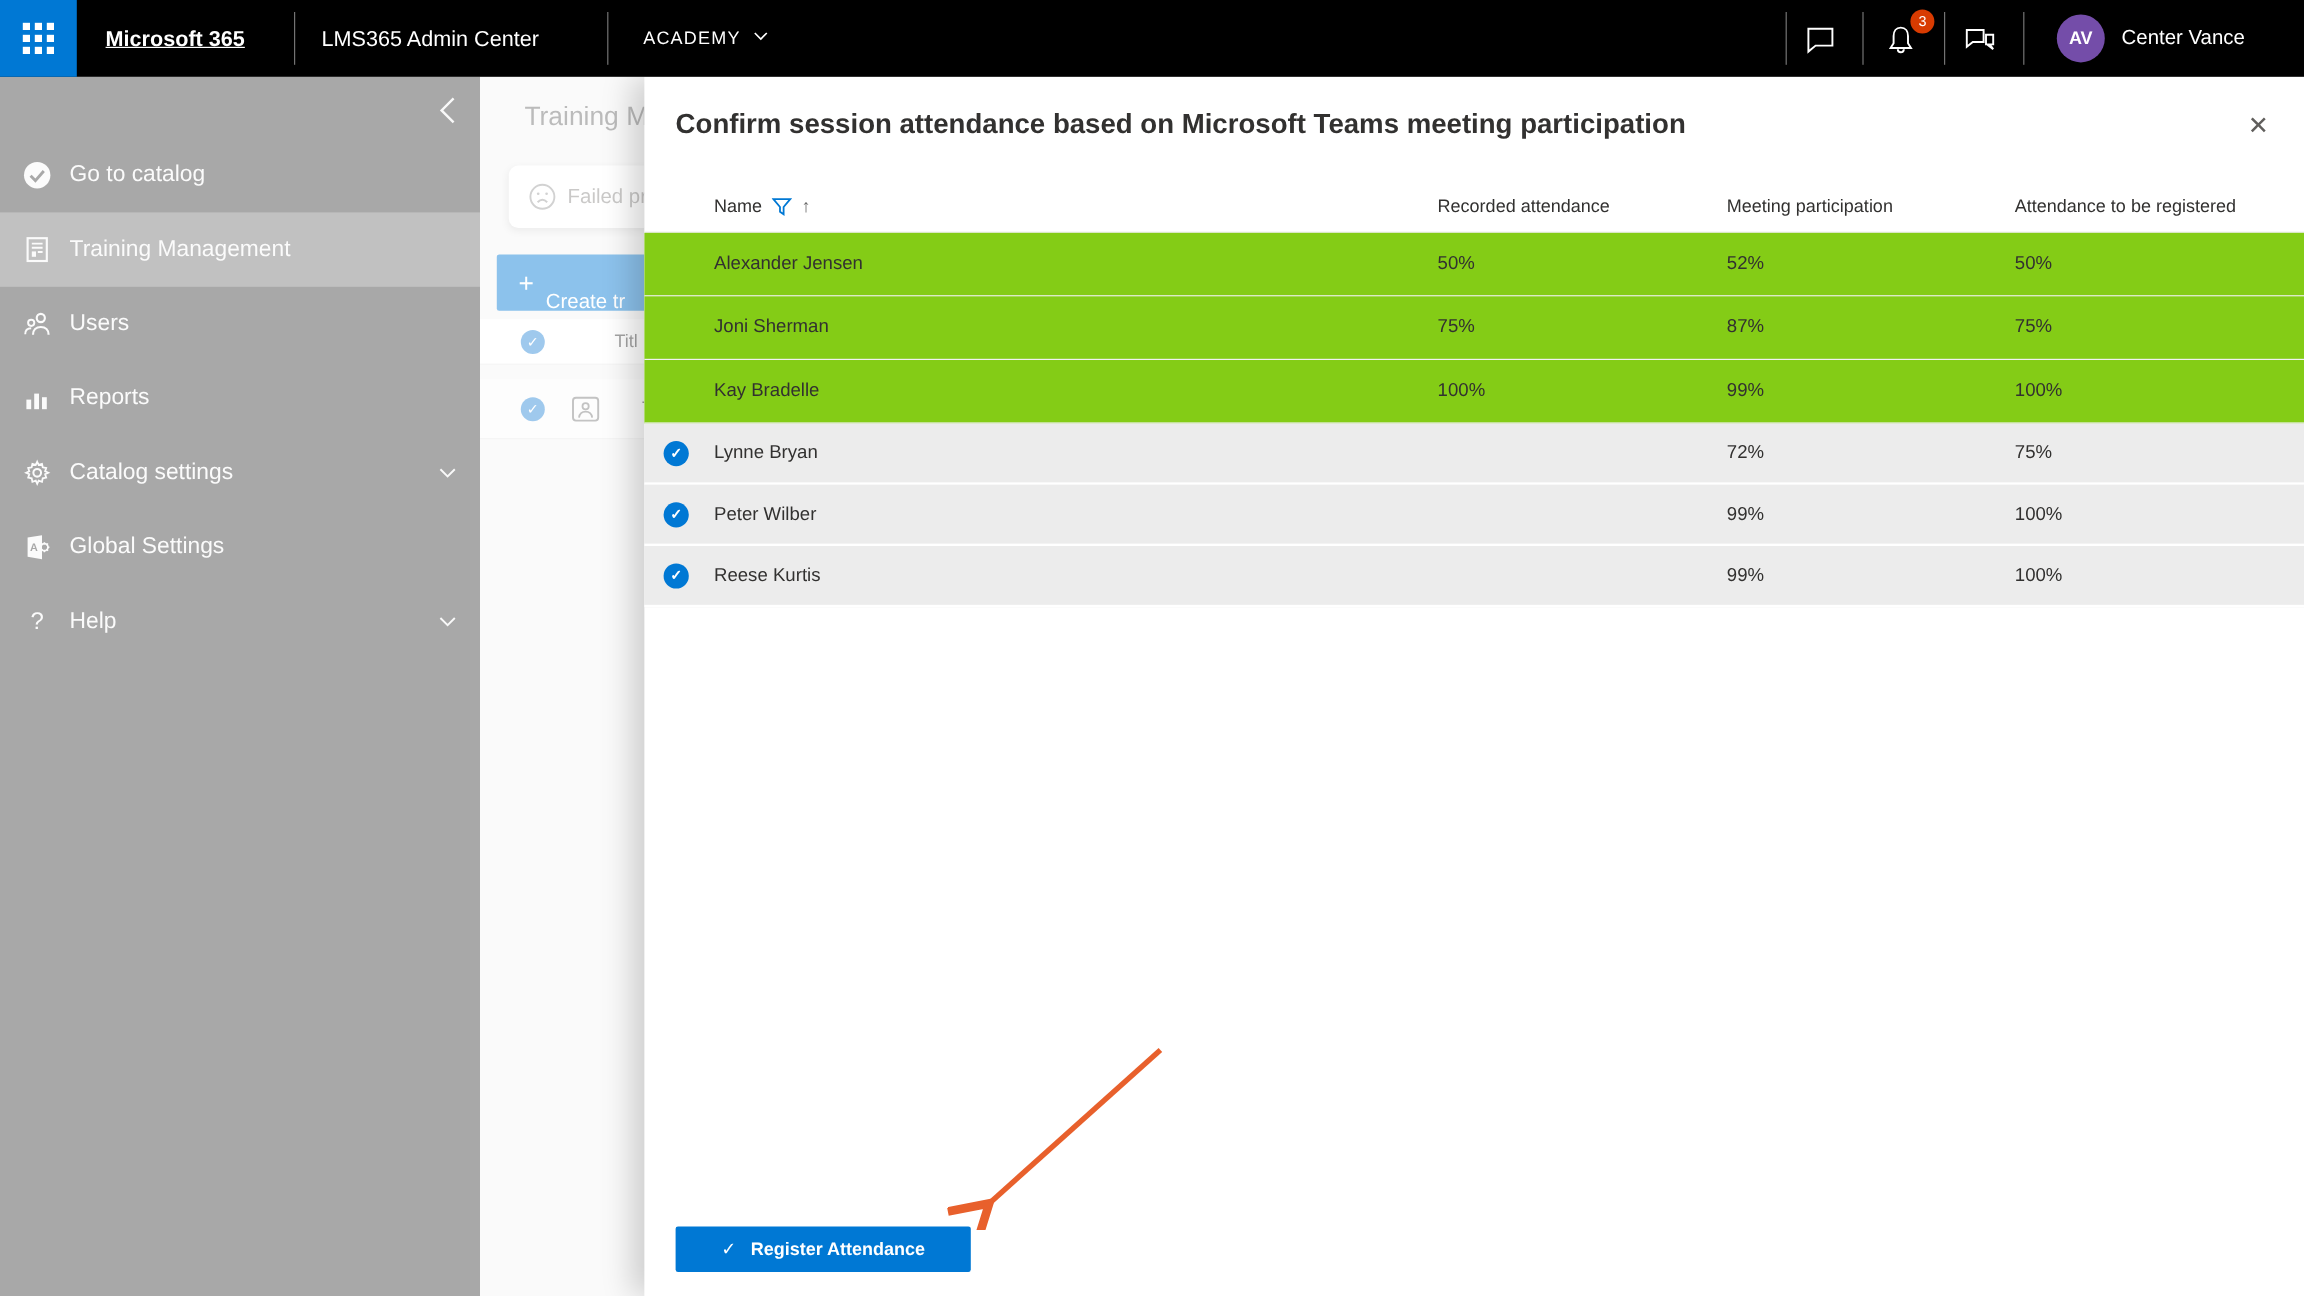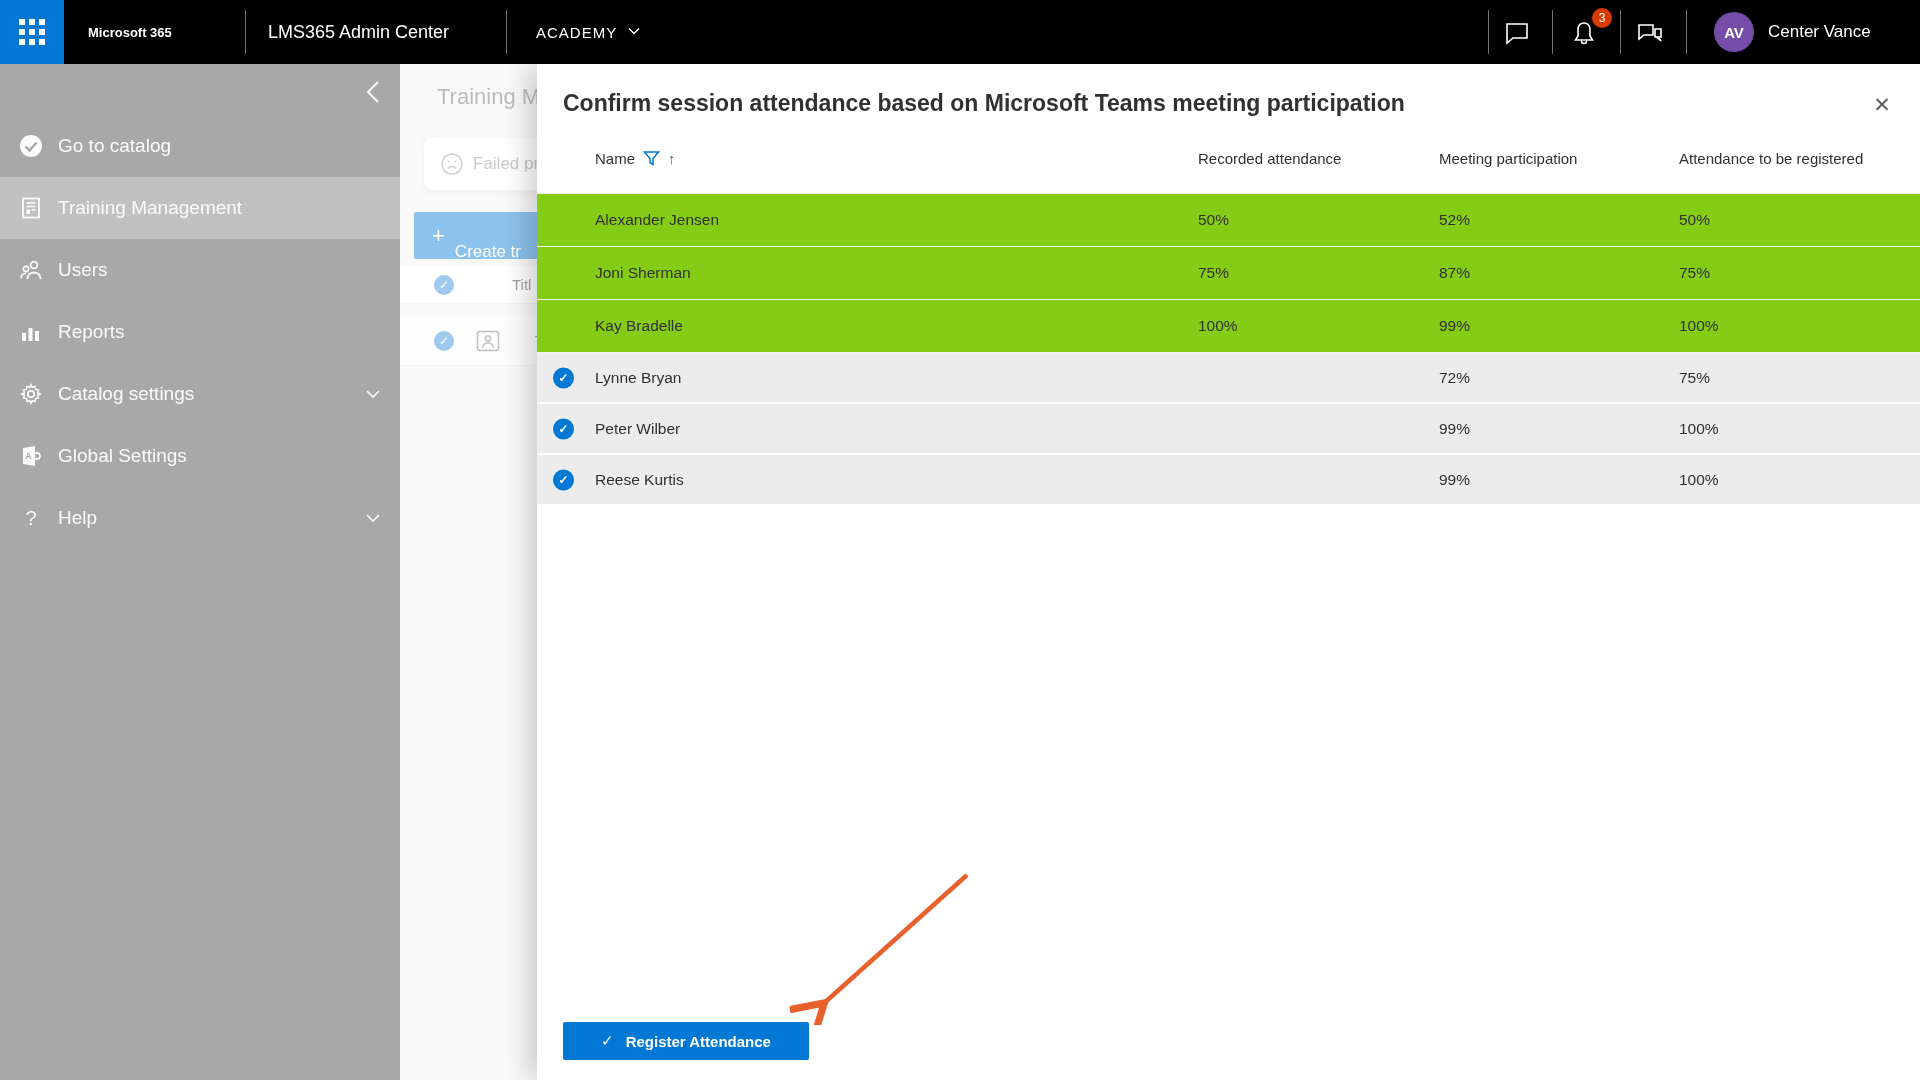--- a/index.html
+++ b/index.html
@@ -7,21 +7,21 @@
               font-family:"Liberation Sans", sans-serif; }
   .screen { position:relative; width:1920px; height:1080px; overflow:hidden; }
 
   
   .topbar { position:absolute; left:0; top:0; width:1920px; height:64px; background:#000; z-index:20; }
   .waffle { position:absolute; left:0; top:0; width:64px; height:64px; background:#0078d4; cursor:pointer;
             display:flex; align-items:center; justify-content:center; }
   .waffle-grid { display:grid; grid-template-columns:repeat(3,6px); grid-template-rows:repeat(3,6px); gap:4px; }
   .waffle-grid span { background:#fff; width:6px; height:6px; display:block; }
   .tb-text { position:absolute; top:0; height:64px; display:flex; align-items:center; color:#fff; white-space:nowrap; }
-  .tb-brand   { left:88px;  font-size:13px; font-weight:600; }
+  .tb-brand   { left:88px;  font-size:18px; font-weight:600;text-decoration:underline; }
   .tb-admin   { left:268px; font-size:18px; font-weight:400; }
   .tb-tenant  { left:536px; font-size:15px; letter-spacing:1px; cursor:pointer; }
   .tb-sep { position:absolute; top:10px; width:1px; height:44px; background:rgba(255,255,255,0.45); }
   .tb-icon { position:absolute; top:20px; width:26px; height:26px; color:#fff; cursor:pointer; }
   .tb-icon svg { width:26px; height:26px; display:block; }
   .badge { position:absolute; left:1592px; top:8px; min-width:20px; height:20px; border-radius:10px;
            background:#d83b01; color:#fff; font-size:12px; display:flex; align-items:center; justify-content:center;
            padding:0 4px; z-index:3; }
   .avatar { position:absolute; left:1714px; top:12px; width:40px; height:40px; border-radius:50%;
             background:#744da9; color:#fff; font-size:15px; font-weight:700;
@@ -69,21 +69,21 @@
   .dim { position:absolute; left:0; top:64px; width:1920px; height:1016px; background:rgba(255,255,255,0.55); z-index:5; }
 
   
   .modal { position:absolute; left:537px; top:64px; width:1383px; height:1016px; background:#fff; z-index:10;
            box-shadow:-10px 0 24px rgba(0,0,0,0.18); }
   .modal-title { position:absolute; left:26px; top:26px; font-size:23px; font-weight:600; color:#323130; white-space:nowrap; }
   .modal-close { position:absolute; left:1328px; top:24px; width:34px; height:34px; font-size:21px; color:#605e5c;
                  display:flex; align-items:center; justify-content:center; cursor:pointer; }
 
   .thead { position:absolute; left:0; top:86px; width:1383px; height:44px; border-bottom:1px solid #ececec; }
-  .th { position:absolute; top:0; height:44px; display:flex; font-size:15px; color:#323130; white-space:nowrap; }
+  .th { position:absolute; top:0; height:44px; display:flex; align-items:center; font-size:15px; color:#323130; white-space:nowrap; }
   .th-name { left:58px; cursor:pointer; }
   .th-rec  { left:661px; }
   .th-meet { left:902px; }
   .th-att  { left:1142px; }
   .funnel { margin-left:8px; width:17px; height:17px; color:#0078d4; }
   .funnel svg { width:17px; height:17px; display:block; }
   .sort-arrow { margin-left:8px; font-size:15px; color:#5f5f5f; }
 
   .tbody { position:absolute; left:0; top:130px; width:1383px; }
   .trow { position:relative; width:1383px; height:53px; background:#84cc16; border-bottom:1px solid #f1f1f1; }

